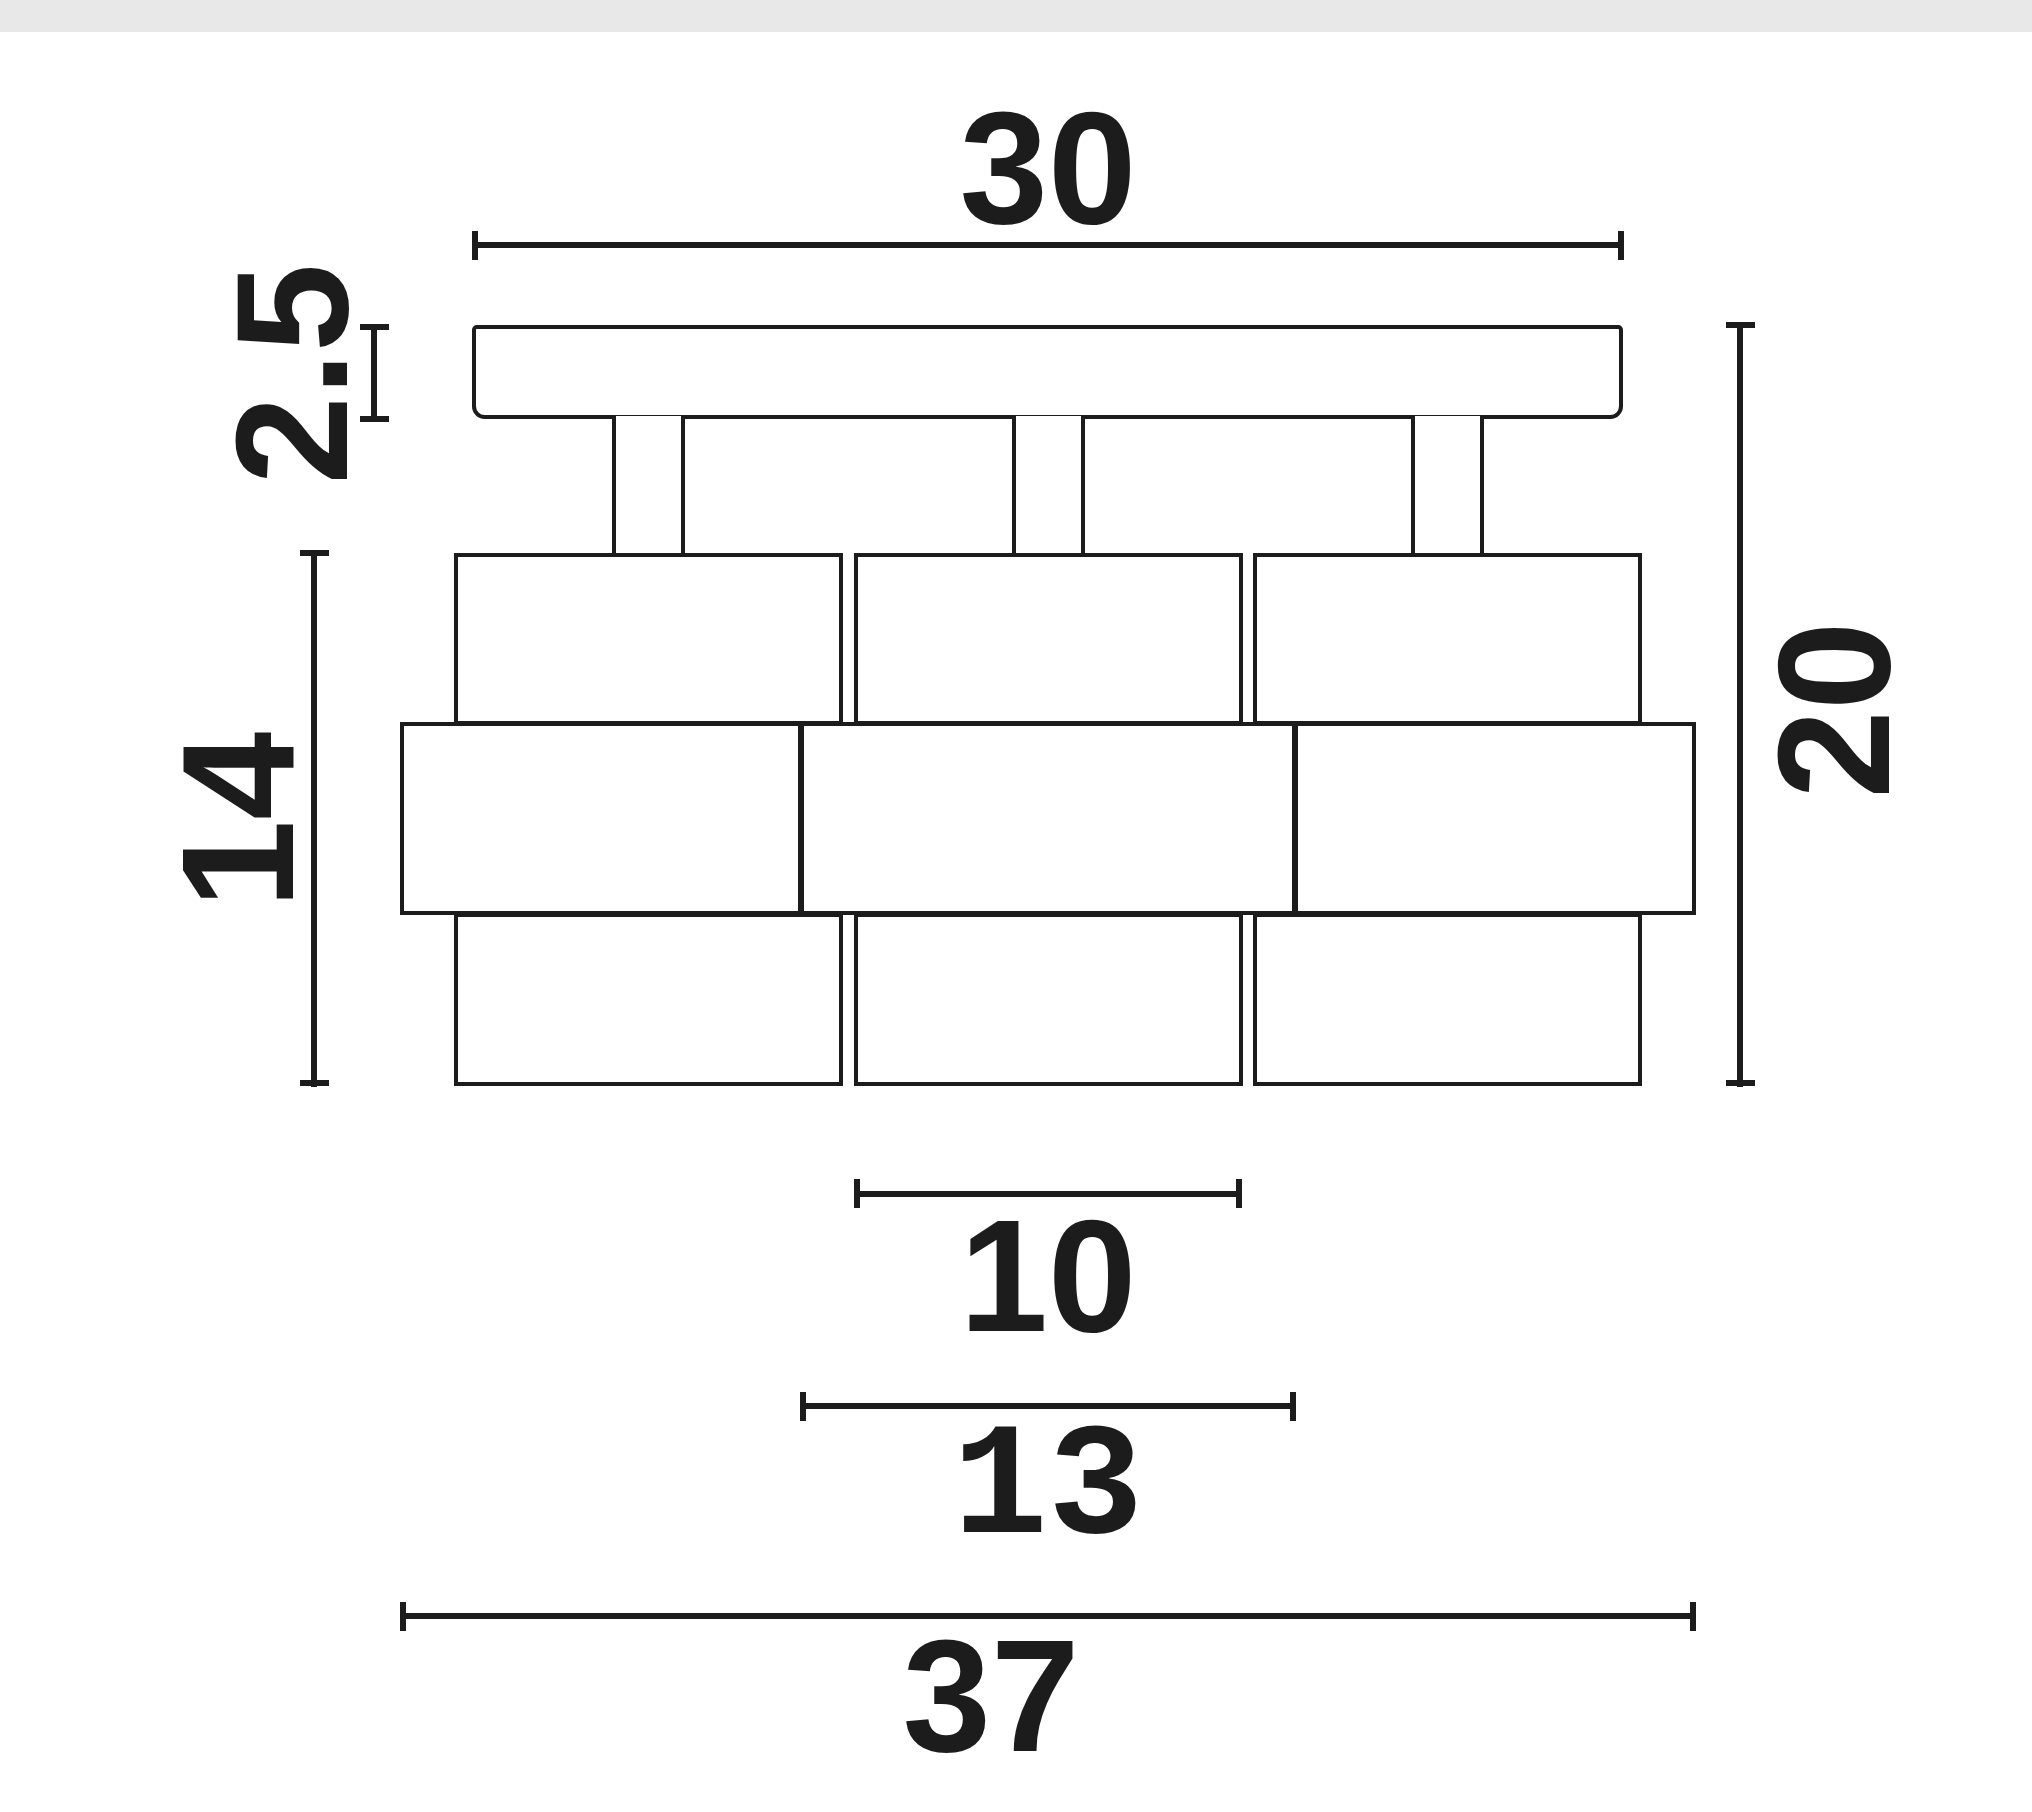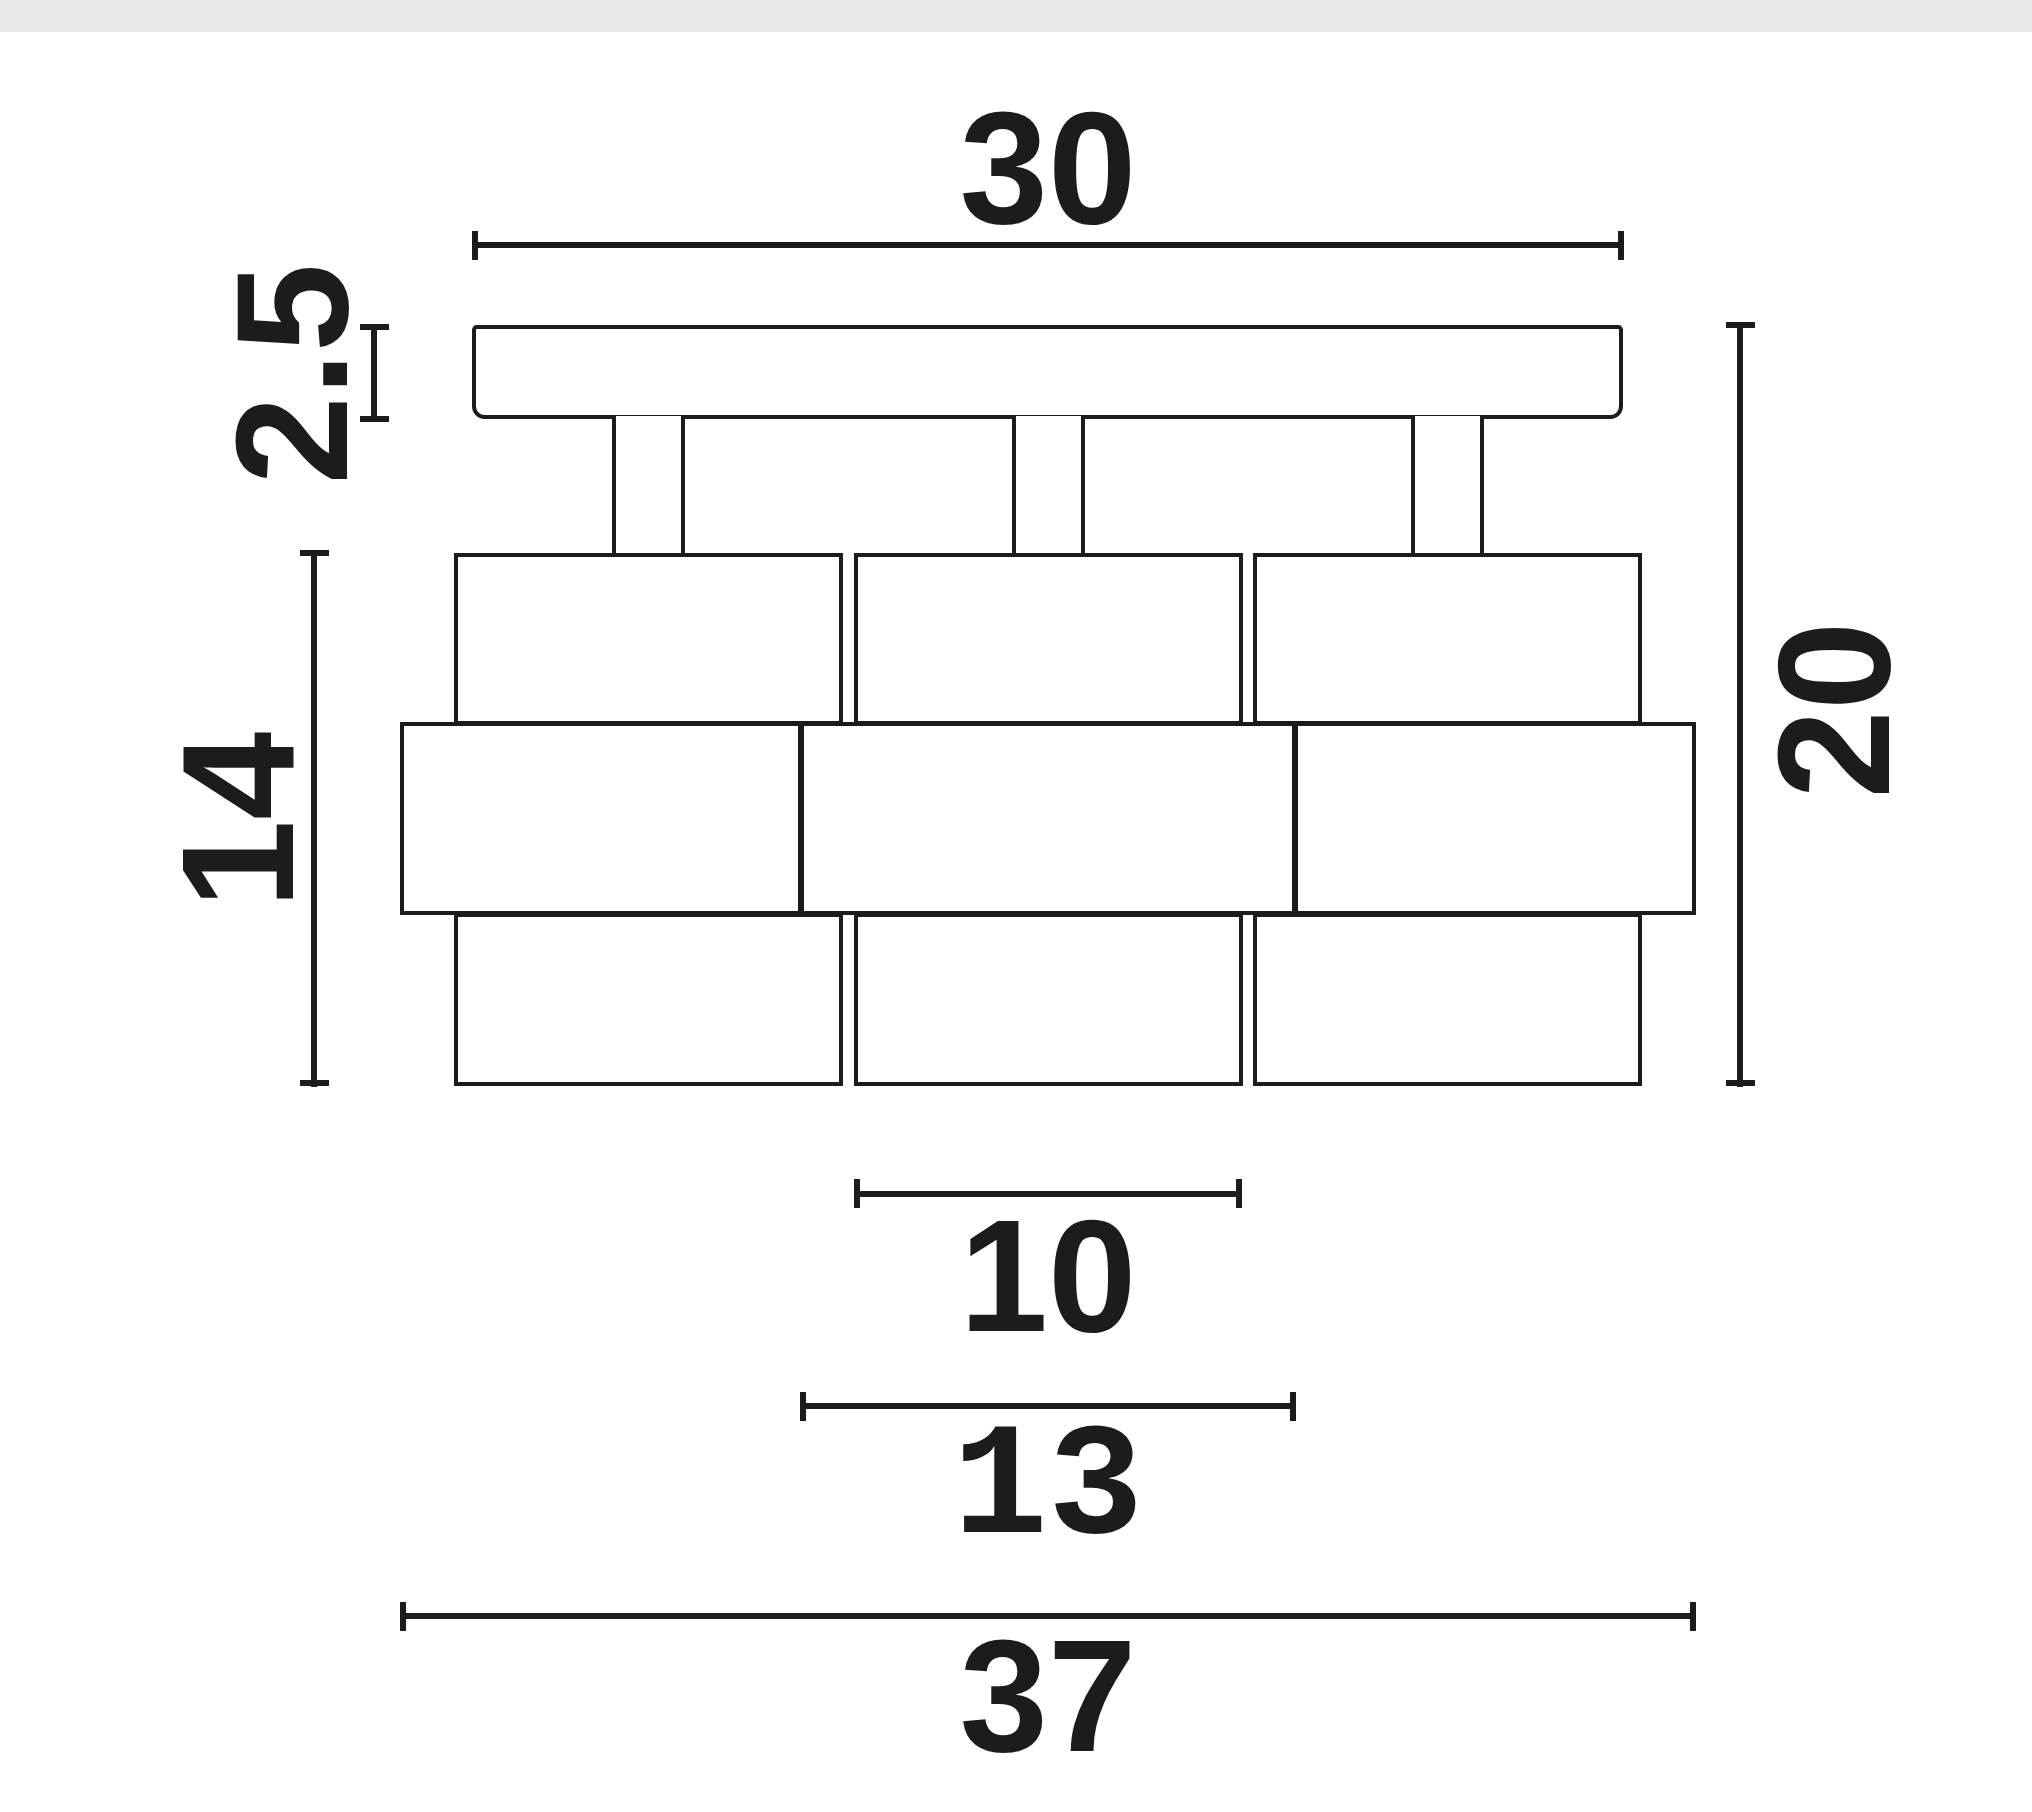--- a/index.html
+++ b/index.html
@@ -97,17 +97,17 @@
     <div class="dline" style="left:804px;top:1371px;width:489px;height:5.6px;"></div>
     <div class="tick" style="left:800px;top:1360px;width:6.4px;height:29px;"></div>
     <div class="tick" style="left:1290px;top:1360px;width:6.4px;height:29px;"></div>
     <div class="dim-text" style="left:1048px;top:1458px;font-family:Liberation Mono, monospace;">13</div>
   </div>
 
   <div>
     <div class="dline" style="left:403px;top:1581px;width:1290px;height:5.6px;"></div>
     <div class="tick" style="left:400px;top:1570px;width:6.4px;height:29px;"></div>
     <div class="tick" style="left:1690px;top:1570px;width:6.4px;height:29px;"></div>
-    <div class="dim-text" style="left:1048px;top:1664px;">37</div>
+    <div class="dim-text" style="left:991px;top:1664px;">37</div>
   </div>
 
 </div>
 
 
 </body></html>

